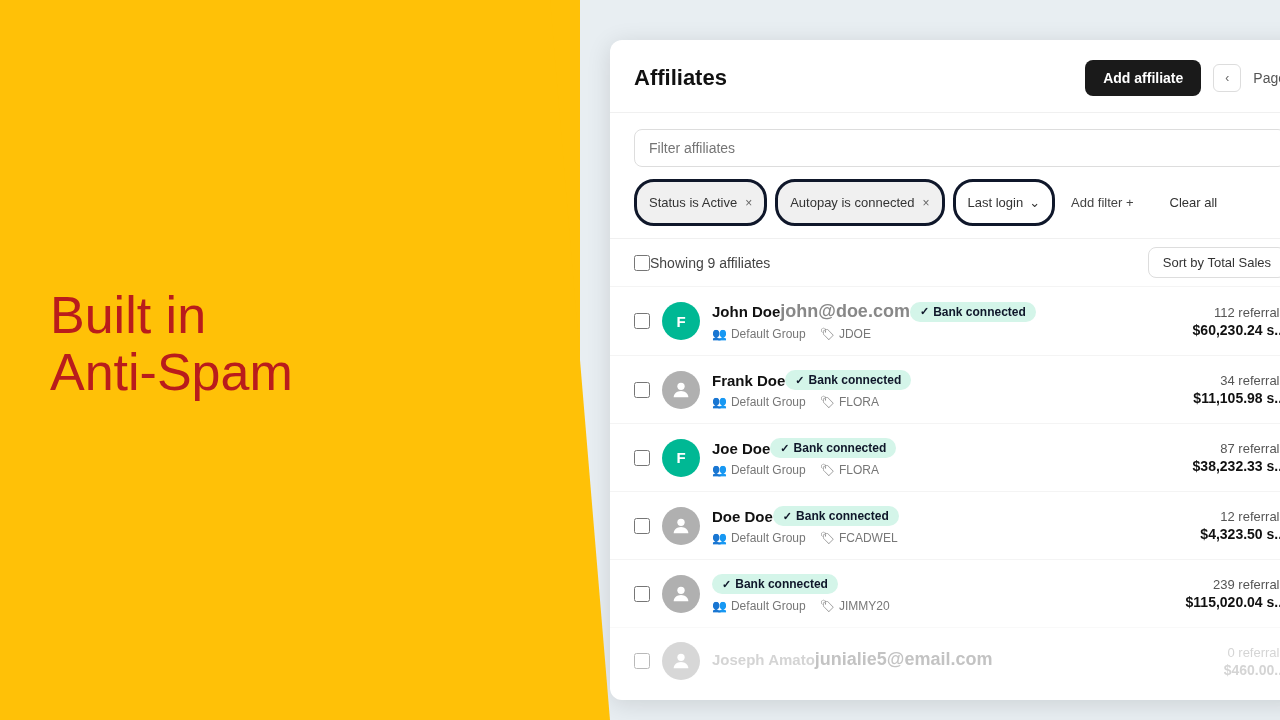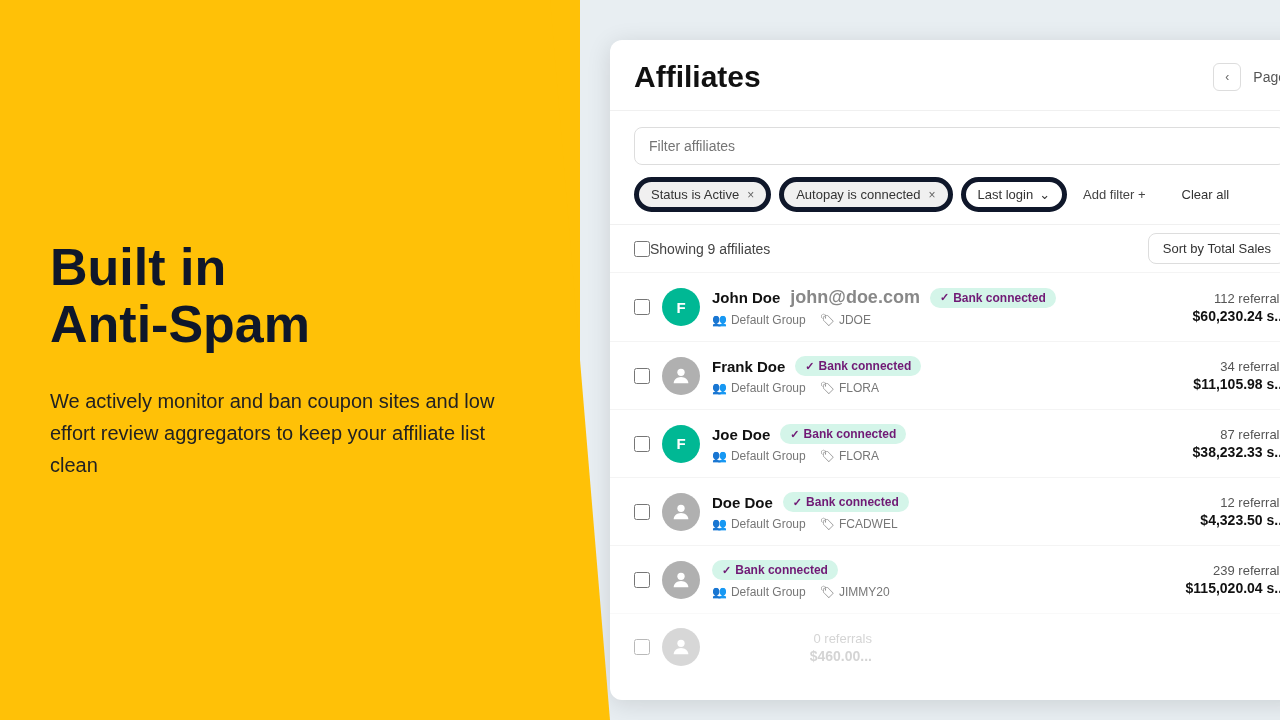--- a/index.html
+++ b/index.html
@@ -30,23 +30,23 @@
       right: -30px;
       width: 60px;
       height: 100%;
       background: #FFC107;
       clip-path: polygon(0 0, 0 100%, 100% 100%);
       z-index: 2;
     }
 
     .hero-title {
       font-size: 52px;
-      font-weight: 700;
+      font-weight: 400;
       line-height: 1.1;
-      color: #0f172a;
+      color: #b91c1c;
       margin-bottom: 32px;
     }
     .hero-subtitle {
       font-size: 20px;
       font-weight: 400;
       line-height: 1.6;
       color: #222;
     }
 
     
@@ -73,21 +73,21 @@
 
     
     .app-header {
       display: flex;
       align-items: center;
       justify-content: space-between;
       padding: 20px 24px 16px;
       border-bottom: 1px solid #f0f0f0;
     }
     .app-title {
-      font-size: 30px;
+      font-size: 22px;
       font-weight: 700;
       color: #111;
     }
     .header-right {
       display: flex;
       align-items: center;
       gap: 12px;
     }
     .add-affiliate-btn {
       background: #1a1a1a;
@@ -141,23 +141,23 @@
       align-items: center;
       gap: 8px;
       padding: 0 24px 12px;
       flex-wrap: wrap;
     }
     .filter-chip {
       display: flex;
       align-items: center;
       gap: 6px;
       background: #f0f0f0;
-      border: 5px solid #0f172a;
+      border: 3px solid #0f172a;
       border-radius: 20px;
-      padding: 5px 12px;
+      padding: 13px 12px;
       font-size: 13px;
       color: #333;
       cursor: pointer;
     }
     .filter-chip .close-x {
       font-size: 12px;
       color: #666;
       margin-left: 2px;
     }
     .filter-chip.dropdown {
@@ -243,36 +243,35 @@
     .avatar.teal { background: #00b894; }
     .avatar.gray { background: #b0b0b0; }
 
     .affiliate-info {
       flex: 1;
       min-width: 0;
     }
     .affiliate-name-row {
       display: flex;
       align-items: center;
-      gap: 10px;
       margin-bottom: 4px;
     }
     .affiliate-name {
       font-size: 15px;
       font-weight: 600;
       color: #111;
     }
     .affiliate-email {
       font-size: 18px;
       color: #888;
       font-weight: bold;
     }
     .bank-badge {
       background: #d4f5e9;
-      color: #701a75;
+      color: #0f172a;
       font-size: 12px;
       font-weight: 600;
       border-radius: 20px;
       padding: 3px 10px;
       display: inline-flex;
       align-items: center;
       gap: 4px;
     }
     .bank-badge::before {
       content: '✓';
@@ -326,29 +325,29 @@
     }
   </style>
 </head>
 <body>
 
 <div class="left-panel">
   <h1 class="hero-title">
     <span>Built in</span><br>
     <span>Anti-Spam</span>
   </h1>
-  <p class="hero-subtitle">We actively monitor and ban coupon sites and low effort review aggregators to keep your affiliate list clean</p>
 </div>
 
 <div class="right-panel">
   <div class="app-card">
 
     <div class="app-header">
       <span class="app-title">Affiliates</span>
       <div class="header-right">
+        <button class="add-affiliate-btn">Add affiliate</button>
         <div class="nav-arrow">‹</div>
         <span class="page-nav">
           <span>Page</span>
         </span>
       </div>
     </div>
 
     <div class="search-area">
       <input class="search-input" type="text" placeholder="Filter affiliates" style="">
     </div>
@@ -525,20 +524,26 @@
       </div>
 
       <div class="affiliate-row" style="opacity:0.5;">
         <input type="checkbox" class="row-checkbox" style="">
         <div class="avatar gray">
           <svg width="22" height="22" viewBox="0 0 24 24" fill="white">
               <circle cx="12" cy="8" r="4"></circle>
               <path d="M4 20c0-4 3.6-7 8-7s8 3 8 7"></path>
             </svg>
         </div>
+        <div class="affiliate-info">
+          <div class="affiliate-name-row">
+            <span class="affiliate-name partial">Joseph Amato</span>
+            <span class="affiliate-email">junialie5@email.com</span>
+          </div>
+        </div>
         <div class="affiliate-stats">
           <div class="referrals-count partial">0 referrals</div>
           <div class="sales-amount partial">$460.00...</div>
         </div>
       </div>
 
     </div>
   </div>
 </div>
 

